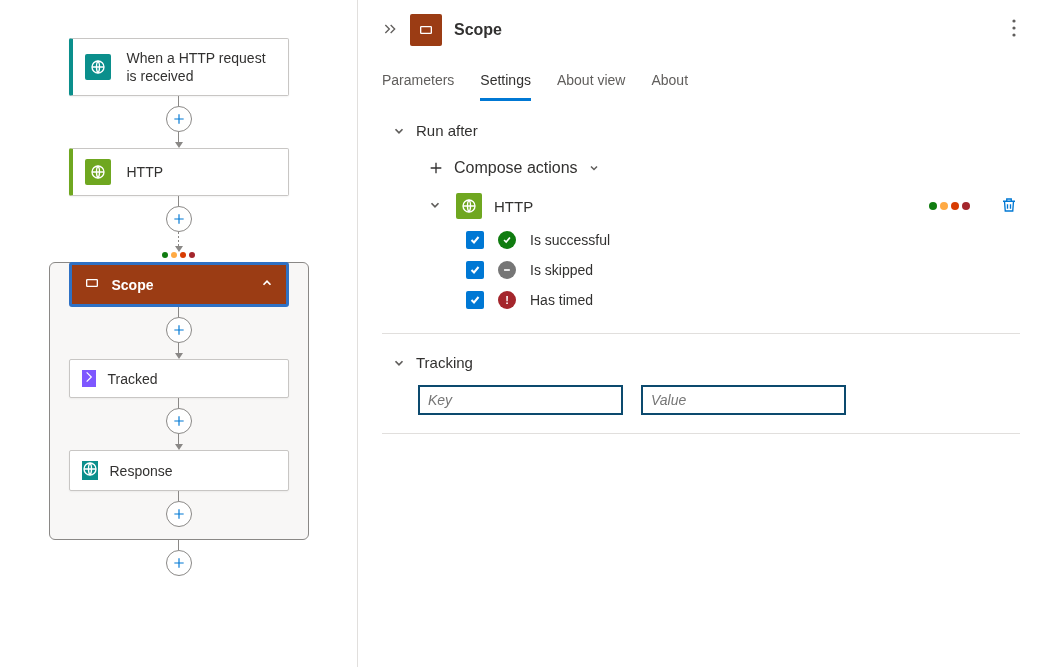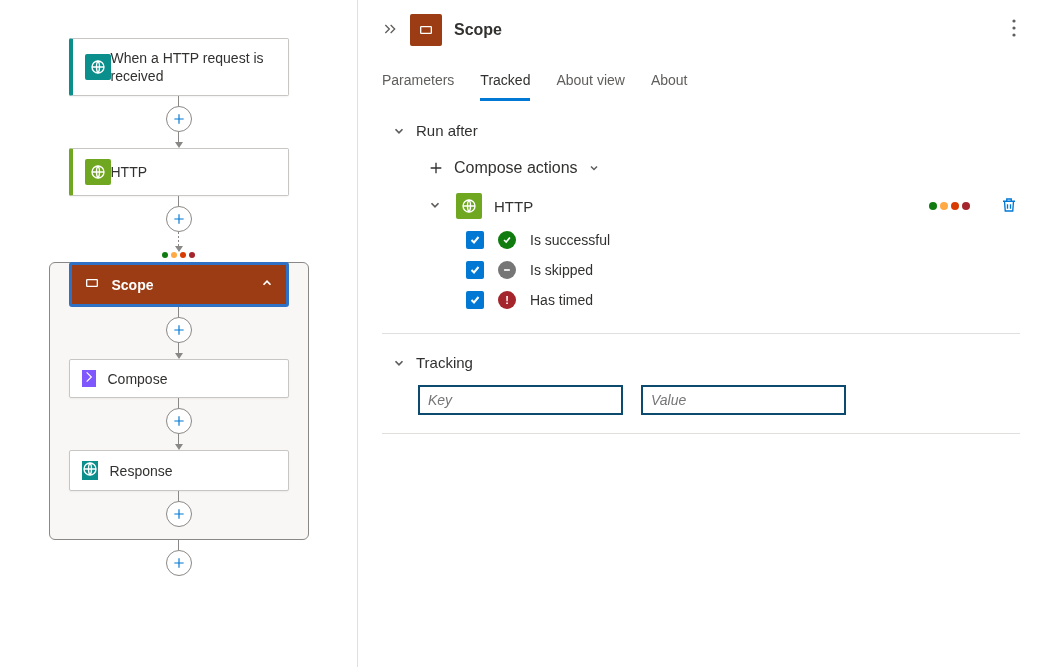--- a/index.html
+++ b/index.html
@@ -27,21 +27,21 @@
   }
   .card {
     display: flex;
     align-items: center;
     background: #fff;
     border: 1px solid #c8c6c4;
     border-left: 4px solid;
     border-radius: 2px;
     width: 220px;
     padding: 10px 12px;
-    gap: 0;
+    gap: 16px;
     box-shadow: 0 1px 2px rgba(0,0,0,0.05);
   }
   .card .icon-tile {
     width: 26px;
     height: 26px;
     border-radius: 2px;
     display: flex;
     align-items: center;
     justify-content: center;
     flex-shrink: 0;
@@ -317,21 +317,21 @@
       <div class="line-short"></div>
       <div class="arrow-down"></div>
     </div>
 
     <div class="scope-inner-card">
       <div class="icon-tile" style="background:#7e57ff">
         <svg width="14" height="14" viewBox="0 0 24 24" fill="none" stroke="#fff" stroke-width="2">
             <path d="M8 4l8 8-8 8"></path>
           </svg>
       </div>
-      <div class="card-label">Compose</div>
+      <div class="card-label">Tracked</div>
     </div>
 
     <div class="connector">
       <div class="line-short"></div>
       <div class="plus-circle">
         <svg width="14" height="14" viewBox="0 0 24 24" stroke="#0078d4" stroke-width="2">
             <path d="M12 4v16M4 12h16"></path>
           </svg>
       </div>
       <div class="line-short"></div>
@@ -386,21 +386,21 @@
       <svg width="4" height="18" viewBox="0 0 4 18" fill="currentColor">
           <circle cx="2" cy="2" r="1.6"></circle>
           <circle cx="2" cy="9" r="1.6"></circle>
           <circle cx="2" cy="16" r="1.6"></circle>
         </svg>
     </div>
   </div>
 
   <div class="tabs">
     <div class="tab">Parameters</div>
-    <div class="tab active">Tracked</div>
+    <div class="tab active">Settings</div>
     <div class="tab">About view</div>
     <div class="tab">About</div>
   </div>
 
   <div class="section">
     <div class="section-header">
       <svg class="chevron-svg" viewBox="0 0 24 24" fill="none" stroke="#605e5c" stroke-width="3">
           <path d="M6 9l6 6 6-6"></path>
         </svg>
       <span>Run after</span>

